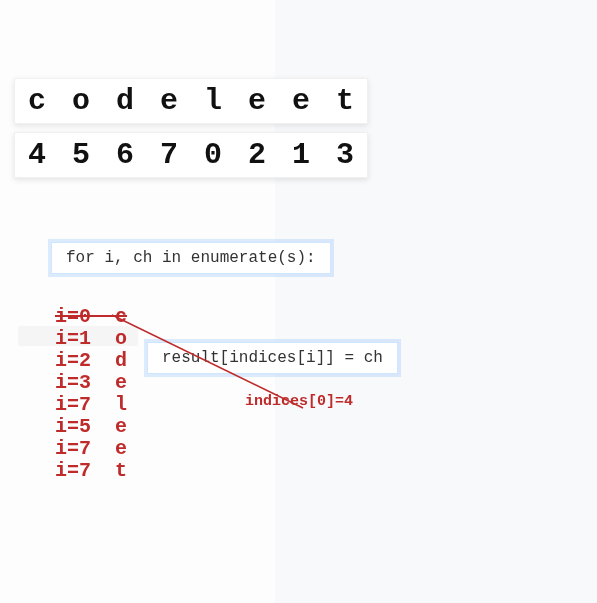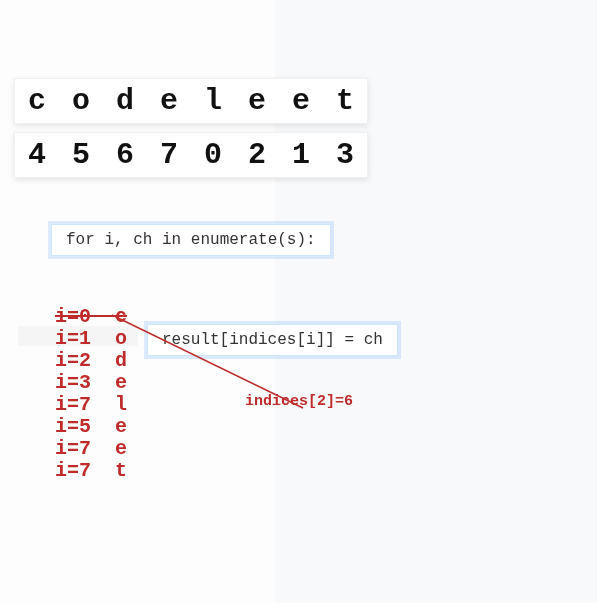--- a/index.html
+++ b/index.html
@@ -45,20 +45,21 @@
     position: absolute;
     background: #ffffff;
     font-size: 16px;
     color: #333;
     padding: 6px 14px;
     white-space: pre;
   }
   .codebox.blue {
     border: 1px solid #cfe6ff;
     box-shadow: 0 0 0 3px rgba(120,180,255,0.25);
+    margin-top: 18px;
   }
 
   
   .iter-list {
     position: absolute;
     font-size: 20px;
     font-weight: 700;
     color: #bf2b2b;
     line-height: 22px;
     white-space: pre;
@@ -121,17 +122,17 @@
   </div>
 
 <div class="codebox blue" style="left:51px; top:224px;">for i, ch in enumerate(s):</div>
 
 <div class="hl" style="left:18px; top:326px; width:120px; height:20px;"></div>
 
 <div class="iter-list" id="iter-list" style="left:55px; top:306px;"><div><span class="strike">i=0  c</span></div><div>i=1  o</div><div>i=2  d</div><div>i=3  e</div><div>i=7  l</div><div>i=5  e</div><div>i=7  e</div><div>i=7  t</div></div>
 
 <div class="codebox blue" style="left:147px; top:324px;">result[indices[i]] = ch</div>
 
-<div class="indices-list" id="indices-list" style="left:245px; top:392px;"><div>indices[2]=6</div></div>
+<div class="indices-list" id="indices-list" style="left:245px; top:392px;"><div>indices[0]=4</div></div>
 
 <svg class="anno">
   <line x1="112" y1="315" x2="303" y2="408" stroke="#bf2b2b" stroke-width="1.5"></line>
 </svg>
 
 </body></html>

